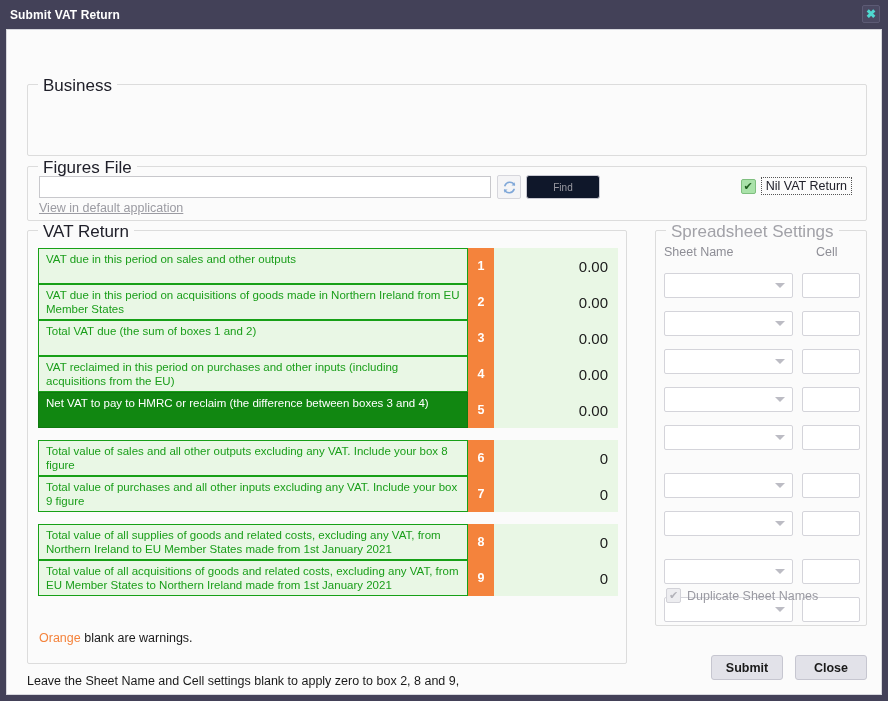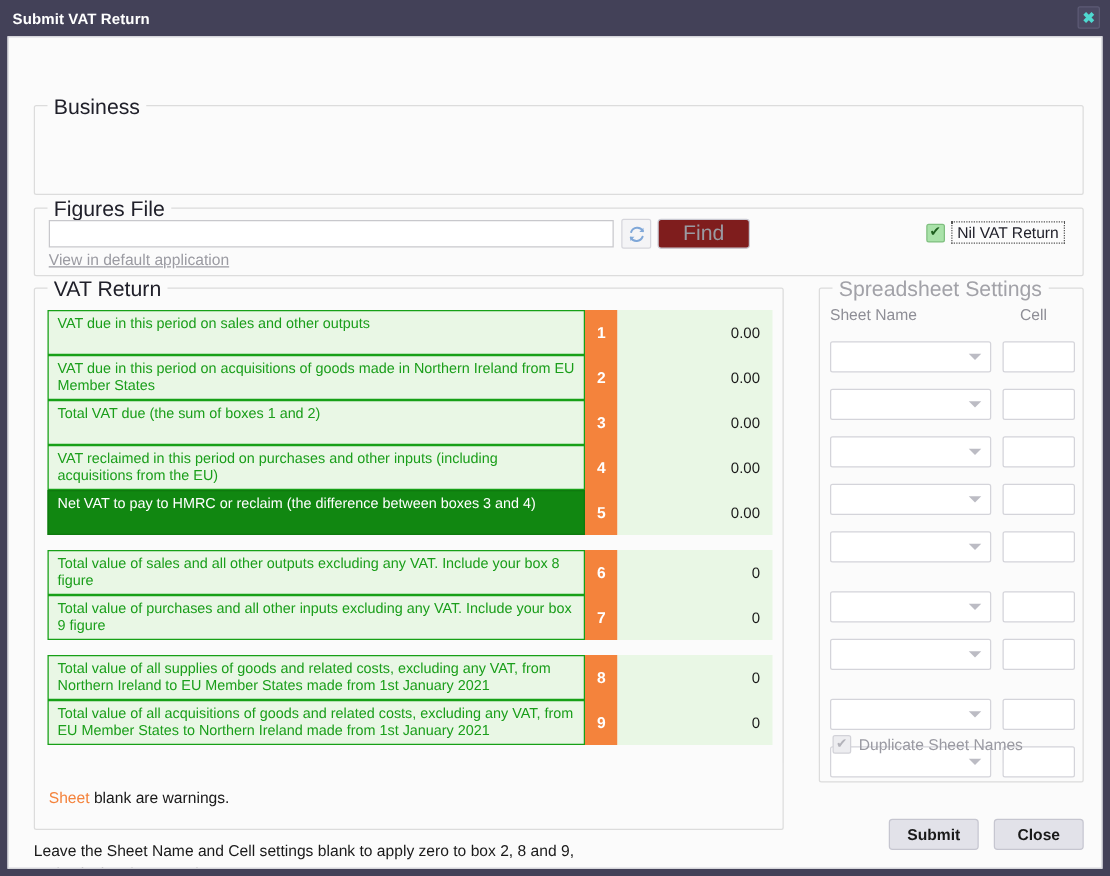--- a/index.html
+++ b/index.html
@@ -57,22 +57,22 @@
     padding:0 4px;color:#20202a;outline:none;
   }
   #refresh-btn{
     position:absolute;left:469px;top:8px;width:24px;height:24px;
     background:#f4f4f6;border:1px solid #d6d6dc;border-radius:2px;
     display:flex;align-items:center;justify-content:center;
     box-sizing:border-box;cursor:pointer;
   }
   #find-btn{
     position:absolute;left:498px;top:8px;width:74px;height:24px;
-    background:#7f1d1d;border:1px solid #c9c9d2;border-radius:3px;
-    color:#9a9aa2;font-size:17px;font-family:"Liberation Sans", sans-serif;
+    background:#0f172a;border:1px solid #c9c9d2;border-radius:3px;
+    color:#9a9aa2;font-size:10px;font-family:"Liberation Sans", sans-serif;
     box-sizing:border-box;cursor:default;
   }
   #view-default-link{
     position:absolute;left:11px;top:34px;font-size:12.5px;
     color:#9b9ba2;text-decoration:underline;cursor:pointer;white-space:nowrap;
   }
   #nil-vat-wrap{
     position:absolute;right:14px;top:10px;display:flex;align-items:center;gap:5px;
     cursor:pointer;
   }
@@ -93,21 +93,21 @@
     flex:0 0 430px;border:1px solid #17a017;background:#e9f7e5;
     color:#1a9e1a;font-size:11.5px;line-height:13.5px;
     padding:4px 7px 0 7px;box-sizing:border-box;
   }
   .vrow.solid .desc{background:#118711;border-color:#0f7a0f;color:#ffffff;}
   .vrow .num{
     flex:0 0 26px;background:#f4833c;color:#ffffff;font-weight:bold;
     font-size:12.5px;display:flex;align-items:center;justify-content:center;
   }
   .vrow .val{
-    flex:1 1 auto;background:#e9f7e5;color:#1a1a1a;font-size:12px;
+    flex:1 1 auto;background:#e9f7e5;color:#1a1a1a;font-size:15px;
     display:flex;align-items:center;justify-content:flex-end;
     padding-right:10px;box-sizing:border-box;
   }
   #orange-note{
     position:absolute;left:11px;top:398px;font-size:12.5px;color:#1a1a1a;
     line-height:18px;
   }
   #orange-note .ow{color:#f4833c;}
   #sheet-note{
     position:absolute;left:20px;top:642px;width:560px;font-size:12.5px;
@@ -245,21 +245,21 @@
           </div>
           <div class="vrow">
             <div class="desc">Total value of all acquisitions of goods and related costs, excluding any VAT, from EU Member States to Northern Ireland made from 1st January 2021</div>
             <div class="num">9</div>
             <div class="val">0</div>
           </div>
         </div>
 
       <div id="orange-note">
         <div>
-          <span class="ow">Sheet</span><span> blank are warnings.</span>
+          <span class="ow">Orange</span><span> blank are warnings.</span>
         </div>
       </div>
     </div>
 
     <div id="sheet-note">
       <div>Leave the Sheet Name and Cell settings blank to apply zero to box 2, 8 and 9,</div>
       <div>and calculate box 3 and 5.</div>
     </div>
 
     <div class="group disabled" id="sheet-group">

